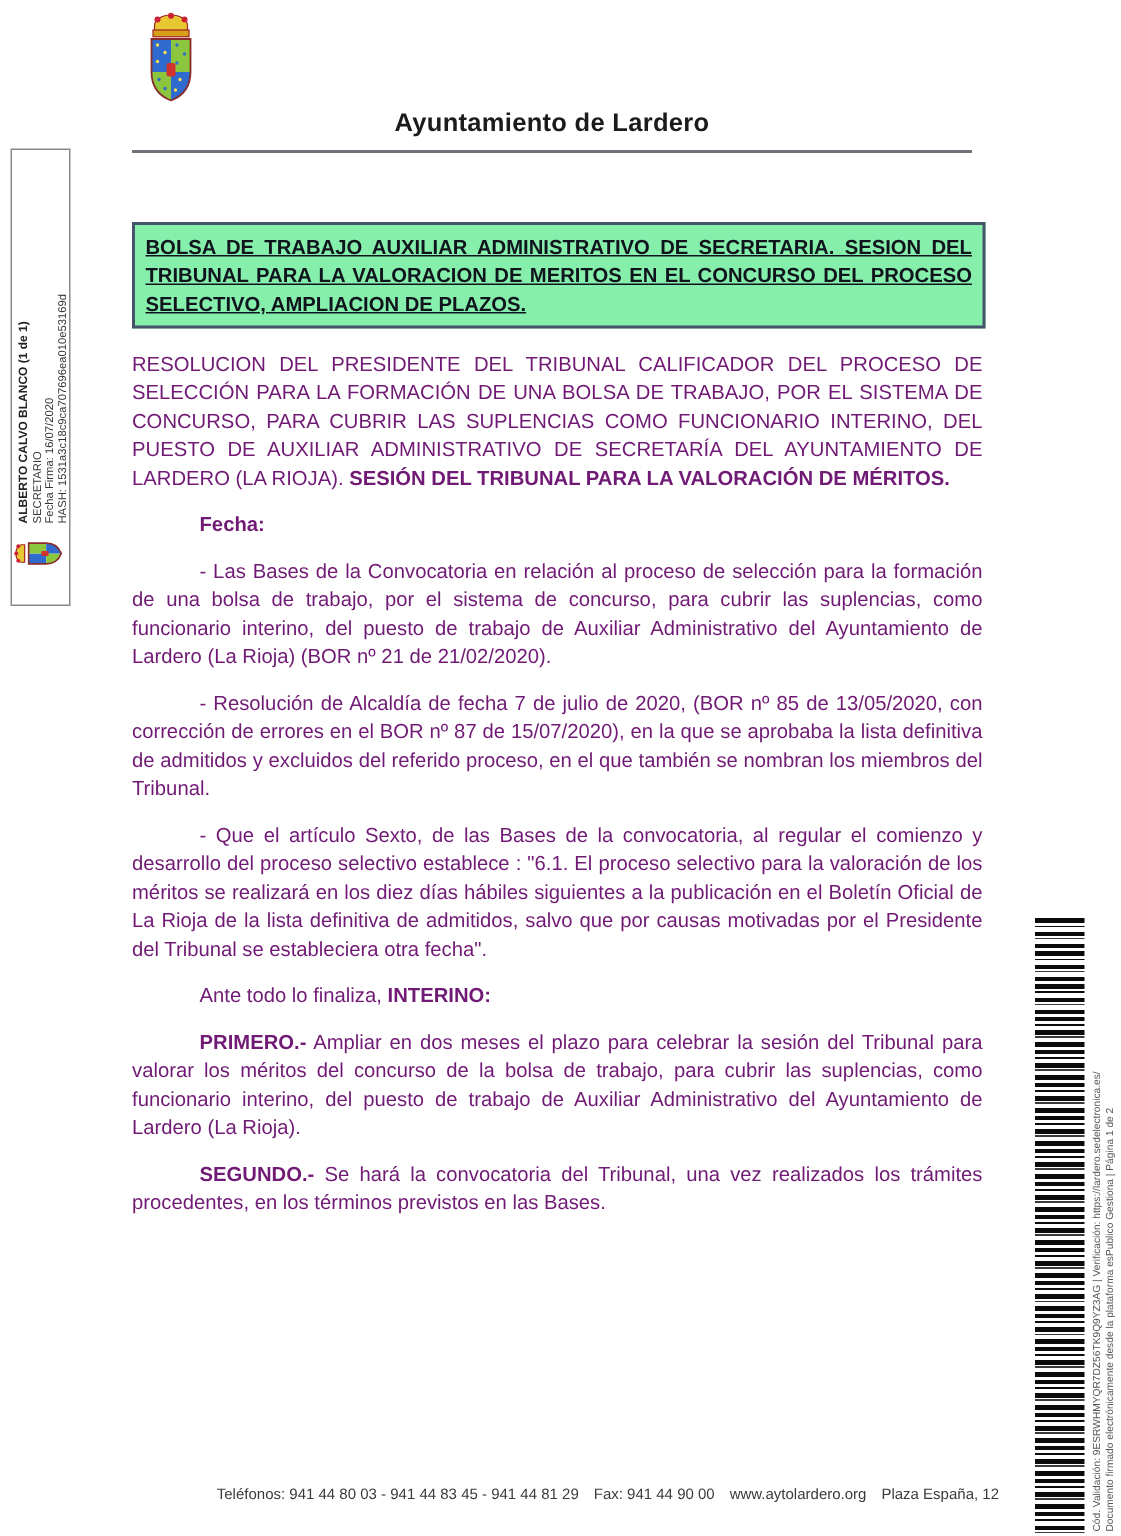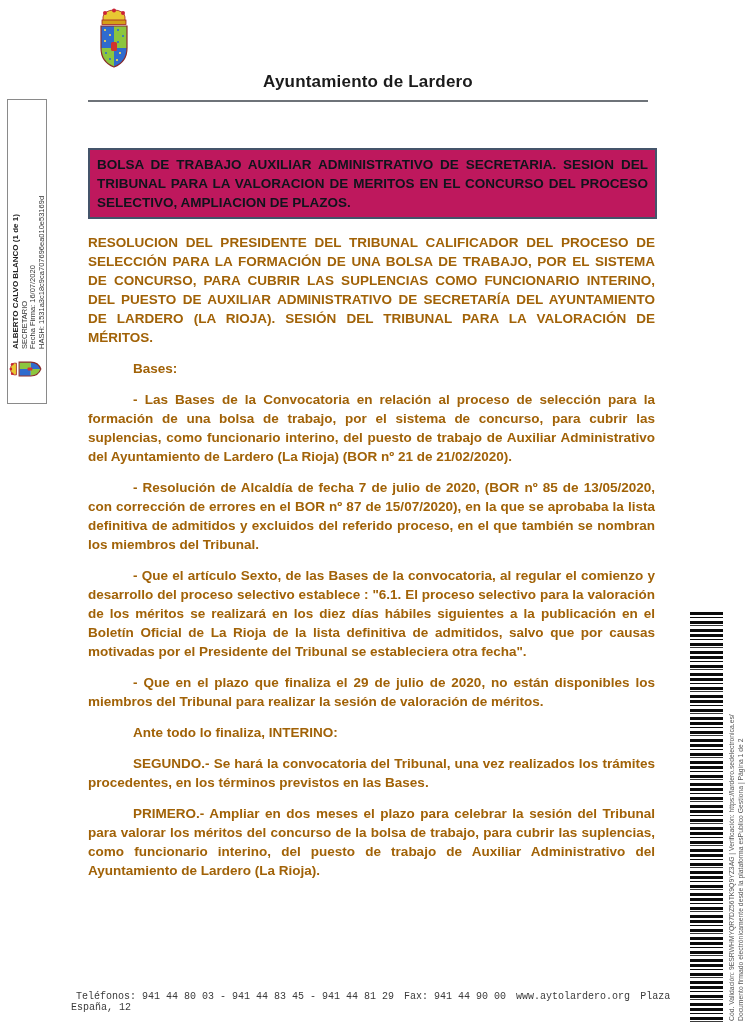--- a/index.html
+++ b/index.html
@@ -19,36 +19,36 @@
   .sig-line{font-size:7.5px;line-height:8.5px;white-space:nowrap;color:#333;}
   .mini-arms{position:absolute;left:6px;top:252px;width:24px;height:34px;transform:rotate(-90deg);transform-origin:center;}
 
   
   .subject-box{position:absolute;left:88px;top:148px;width:551px;padding:5px 7px;
                background:#b4c6e7;border:2px solid #44546a;
                font-size:13.5px;font-weight:bold;line-height:19px;text-align:justify;color:#10141c;}
 
   
   .body-text{position:absolute;left:88px;top:233px;width:567px;
-             font-size:13.5px;line-height:19px;text-align:justify;color:#a16207;font-weight:bold;}
+             font-size:13.5px;line-height:19px;text-align:justify;color:#701a75;}
   .body-text p{margin:0 0 12px 0;text-indent:45px;}
   .body-text p.noindent{text-indent:0;}
 
   
   .barcode{position:absolute;left:690px;top:612px;width:33px;height:410px;background-color:#fff;
            background-image:repeating-linear-gradient(to bottom,
              #0b0b0b 0 3px,#fff 3px 5px,#0b0b0b 5px 6px,#fff 6px 9px,
              #0b0b0b 9px 12px,#fff 12px 13px,#3a3a3a 13px 14px,#fff 14px 17px,
              #0b0b0b 17px 20px,#fff 20px 22px);}
   .validation-rotated{position:absolute;left:727px;top:1021px;width:412px;transform-origin:0 0;transform:rotate(-90deg);}
   .val-line{font-size:6.8px;line-height:9px;white-space:nowrap;color:#555;}
 
   
-  .footer{position:absolute;left:71px;top:991px;width:600px;text-align:left;
-          font-size:10px;color:#3a3a3a;font-family:Liberation Mono, monospace;}
+  .footer{position:absolute;left:71px;top:991px;width:600px;text-align:right;
+          font-size:10px;color:#3a3a3a;}
   .footer span{margin:0 5px;}
 </style>
 </head>
 <body>
 
 <div class="page">
 
   <svg class="arms" width="42" height="64" viewBox="0 0 42 64">
     <path d="M10 14 h22 v-4 a11 7 0 0 0 -22 0 z" fill="#e8c832" stroke="#a22222" stroke-width="0.8"></path>
     <circle cx="12" cy="6" r="2" fill="#cc2233"></circle>
@@ -104,34 +104,33 @@
         <rect x="8" y="19" width="13" height="22" fill="#2f6bce"></rect>
         <rect x="21" y="19" width="13" height="22" fill="#8cc63f"></rect>
         <rect x="8" y="41" width="13" height="22" fill="#8cc63f"></rect>
         <rect x="21" y="41" width="13" height="22" fill="#2f6bce"></rect>
         <rect x="18" y="35" width="6" height="9" rx="1.5" fill="#d2332f"></rect>
       </g>
       <path d="M8 19 h26 v22 q0 14 -13 19 q-13 -5 -13 -19 z" fill="none" stroke="#8a2a2a" stroke-width="2"></path>
     </svg>
   </div>
 
-  <div class="subject-box" style="background: #be185d; border-color: rgb(68, 84, 106);">
+  <div class="subject-box" style="background: #86efac; border-color: rgb(68, 84, 106); text-decoration: underline;">
     <span>BOLSA DE TRABAJO AUXILIAR ADMINISTRATIVO DE SECRETARIA. SESION DEL TRIBUNAL PARA LA VALORACION DE MERITOS EN EL CONCURSO DEL PROCESO SELECTIVO, AMPLIACION DE PLAZOS.</span>
   </div>
 
   <div class="body-text">
     <p class="noindent"><span>RESOLUCION DEL PRESIDENTE DEL TRIBUNAL CALIFICADOR DEL PROCESO DE SELECCIÓN PARA LA FORMACIÓN DE UNA BOLSA DE TRABAJO, POR EL SISTEMA DE CONCURSO, PARA CUBRIR LAS SUPLENCIAS COMO FUNCIONARIO INTERINO, DEL PUESTO DE AUXILIAR ADMINISTRATIVO DE SECRETARÍA DEL AYUNTAMIENTO DE LARDERO (LA RIOJA). </span><strong>SESIÓN DEL TRIBUNAL PARA LA VALORACIÓN DE MÉRITOS.</strong></p>
-    <p><strong>Bases:</strong></p>
+    <p><strong>Fecha:</strong></p>
     <p>- Las Bases de la Convocatoria en relación al proceso de selección para la formación de una bolsa de trabajo, por el sistema de concurso, para cubrir las suplencias, como funcionario interino, del puesto de trabajo de Auxiliar Administrativo del Ayuntamiento de Lardero (La Rioja) (BOR nº 21 de 21/02/2020).</p>
     <p>- Resolución de Alcaldía de fecha 7 de julio de 2020, (BOR nº 85 de 13/05/2020, con corrección de errores en el BOR nº 87 de 15/07/2020), en la que se aprobaba la lista definitiva de admitidos y excluidos del referido proceso, en el que también se nombran los miembros del Tribunal.</p>
     <p>- Que el artículo Sexto, de las Bases de la convocatoria, al regular el comienzo y desarrollo del proceso selectivo establece : "6.1. El proceso selectivo para la valoración de los méritos se realizará en los diez días hábiles siguientes a la publicación en el Boletín Oficial de La Rioja de la lista definitiva de admitidos, salvo que por causas motivadas por el Presidente del Tribunal se estableciera otra fecha".</p>
-    <p>- Que en el plazo que finaliza el 29 de julio de 2020, no están disponibles los miembros del Tribunal para realizar la sesión de valoración de méritos.</p>
     <p><span>Ante todo lo finaliza, </span><strong>INTERINO:</strong></p>
+    <p><strong>PRIMERO.-</strong><span> Ampliar en dos meses el plazo para celebrar la sesión del Tribunal para valorar los méritos del concurso de la bolsa de trabajo, para cubrir las suplencias, como funcionario interino, del puesto de trabajo de Auxiliar Administrativo del Ayuntamiento de Lardero (La Rioja).</span></p>
     <p><strong>SEGUNDO.-</strong><span> Se hará la convocatoria del Tribunal, una vez realizados los trámites procedentes, en los términos previstos en las Bases.</span></p>
-    <p><strong>PRIMERO.-</strong><span> Ampliar en dos meses el plazo para celebrar la sesión del Tribunal para valorar los méritos del concurso de la bolsa de trabajo, para cubrir las suplencias, como funcionario interino, del puesto de trabajo de Auxiliar Administrativo del Ayuntamiento de Lardero (La Rioja).</span></p>
   </div>
 
   <div class="barcode"></div>
   <div class="validation-rotated">
     <div class="val-line">Cód. Validación: 9ESRWHMYQR7DZ56TK9Q9YZ3AG | Verificación: https://lardero.sedelectronica.es/</div>
     <div class="val-line">Documento firmado electrónicamente desde la plataforma esPublico Gestiona | Página 1 de 2</div>
   </div>
 
   <div class="footer">
     <span>Teléfonos: 941 44 80 03 - 941 44 83 45 - 941 44 81 29</span><span>Fax: 941 44 90 00</span><span>www.aytolardero.org</span><span>Plaza España, 12</span>

